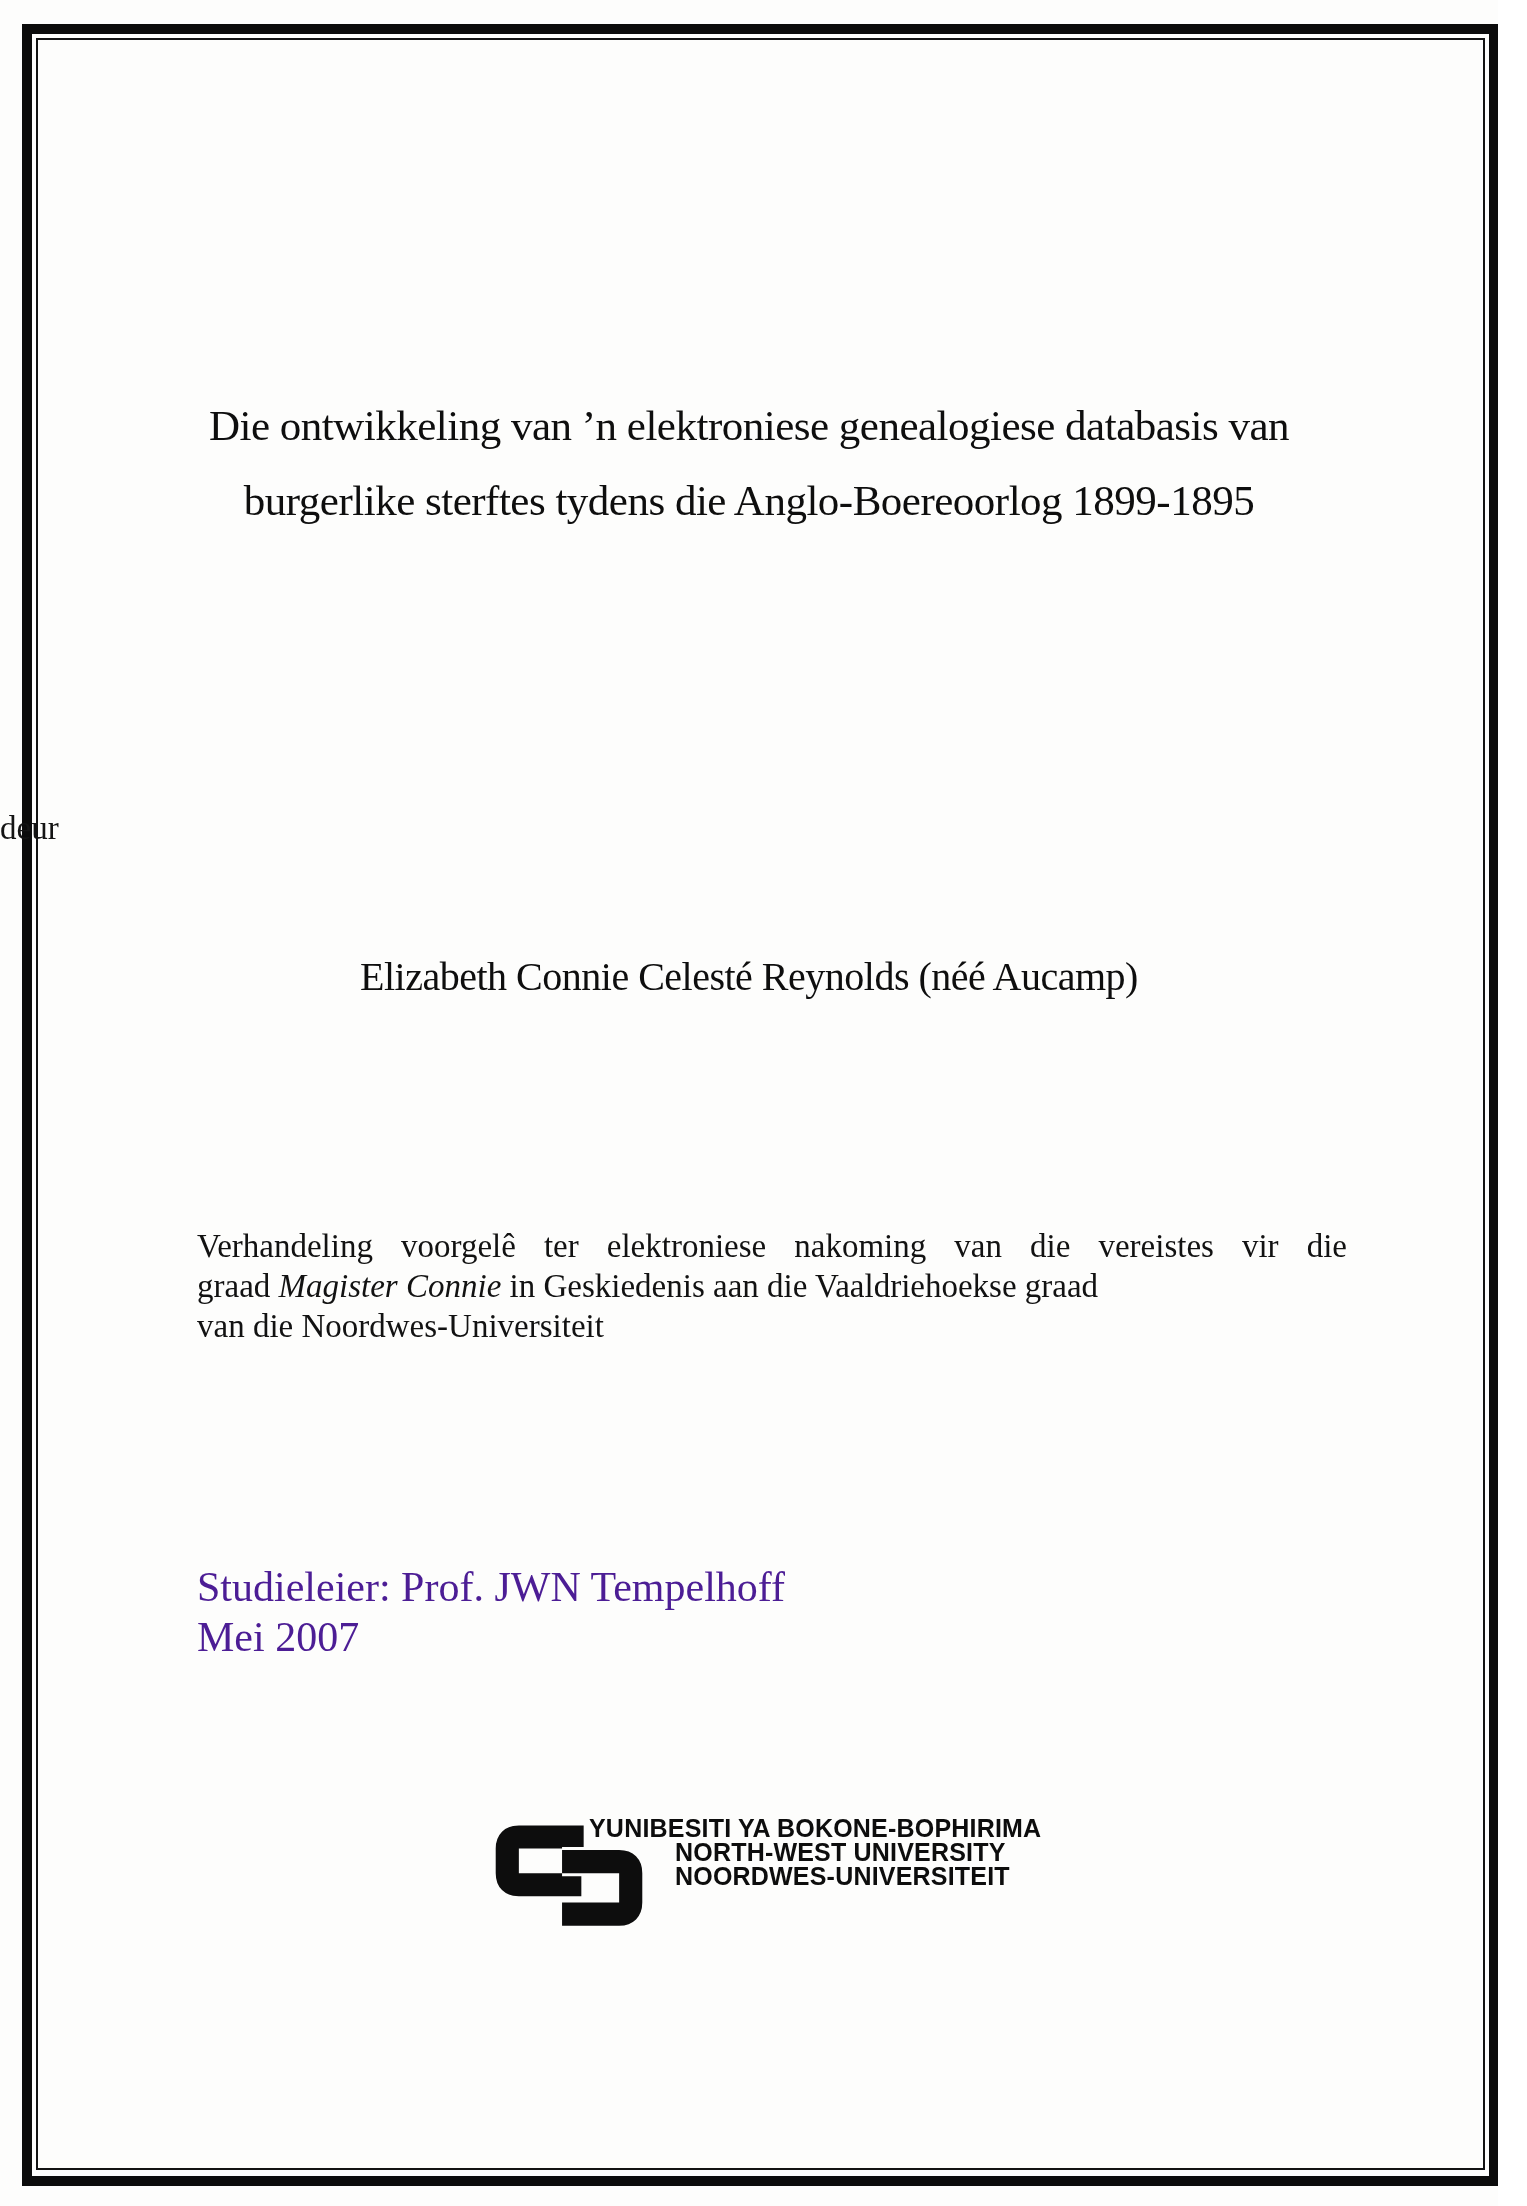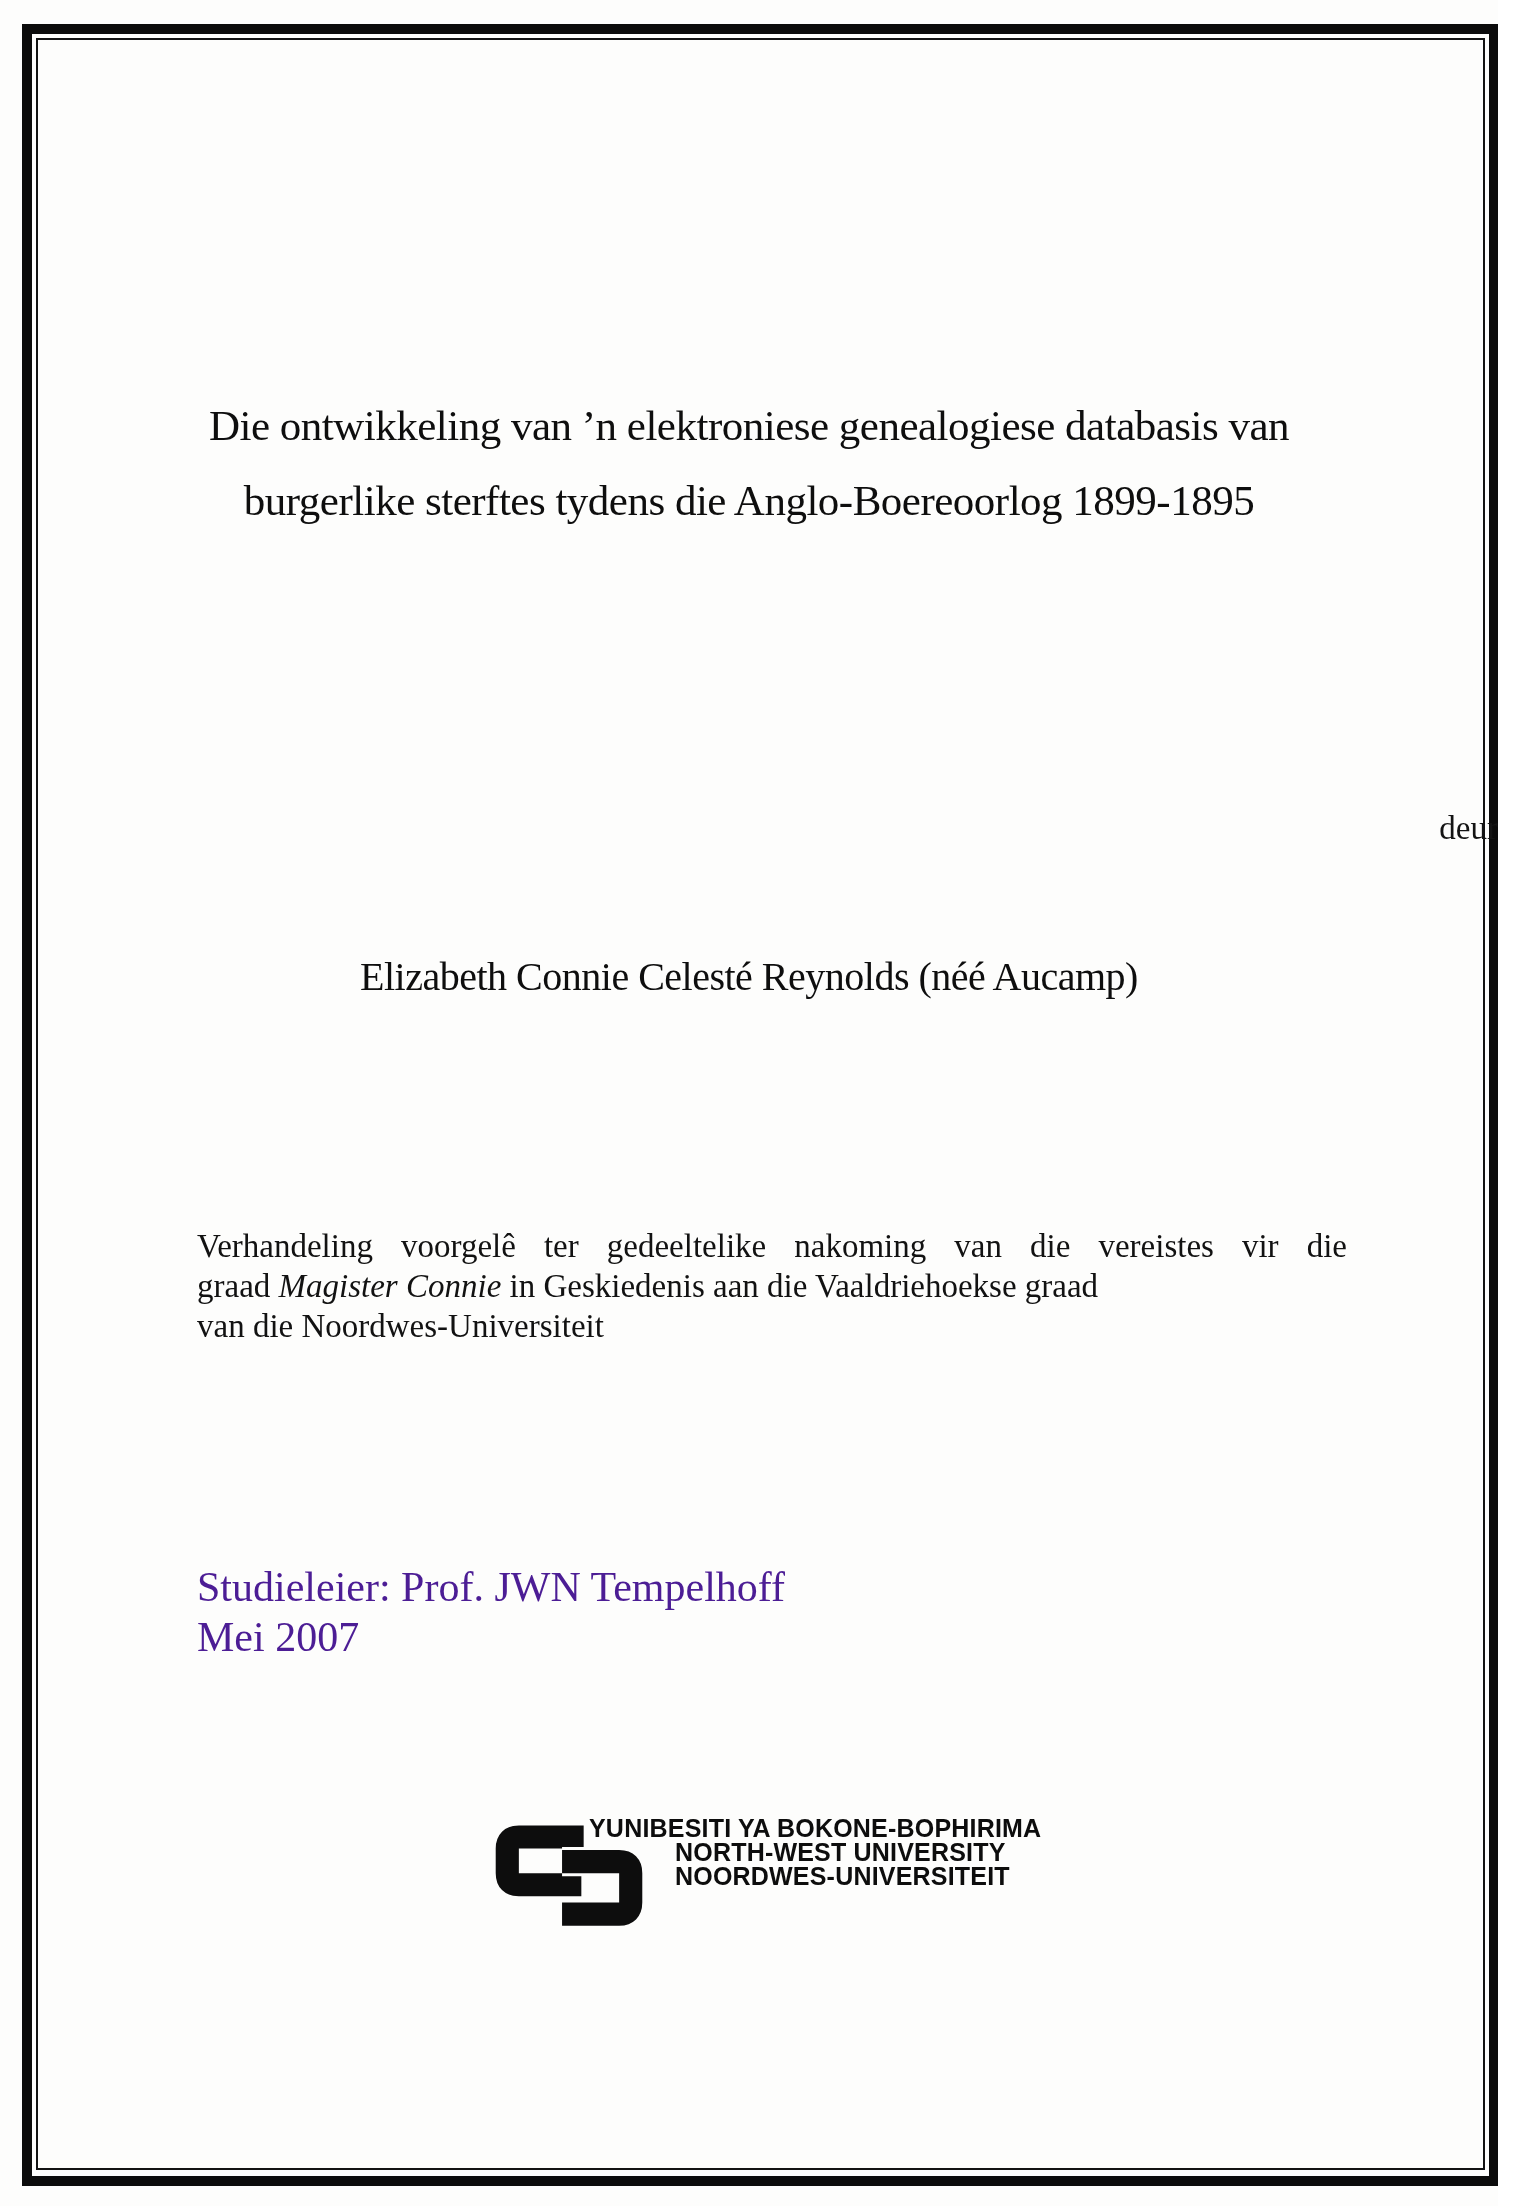--- a/index.html
+++ b/index.html
@@ -44,21 +44,21 @@
     font-size: 43px;
     line-height: 75px;
     letter-spacing: -0.5px;
     color: #0e0e0e;
   }
   .byline {
     position: absolute;
     left: 0;
     right: 0;
     top: 808px;
-    text-align: right;
+    text-align: left;
     font-size: 33px;
     line-height: 40px;
     color: #141414;
   }
   .author-line {
     position: absolute;
     left: 0;
     right: 0;
     top: 952px;
     text-align: center;
@@ -128,21 +128,21 @@
   <div class="title-block">
     <div>Die ontwikkeling van ’n elektroniese genealogiese databasis van</div>
     <div>burgerlike sterftes tydens die Anglo-Boereoorlog 1899-1895</div>
   </div>
 
   <div class="byline">deur</div>
 
   <div class="author-line">Elizabeth Connie Celesté Reynolds (néé Aucamp)</div>
 
   <div class="submission-block">
-    <div class="submission-line-justify">Verhandeling voorgelê ter gedeeltelike nakoming van die vereistes vir die</div>
+    <div class="submission-line-justify">Verhandeling voorgelê ter elektroniese nakoming van die vereistes vir die</div>
     <div><span>graad </span><span class="italic">Magister Connie</span><span> in Geskiedenis aan die Vaaldriehoekse graad</span></div>
     <div>van die Noordwes-Universiteit</div>
   </div>
 
   <div class="supervisor-block">
     <div>Studieleier: Prof. JWN Tempelhoff</div>
     <div>Mei 2007</div>
   </div>
 
   <div class="logo">

